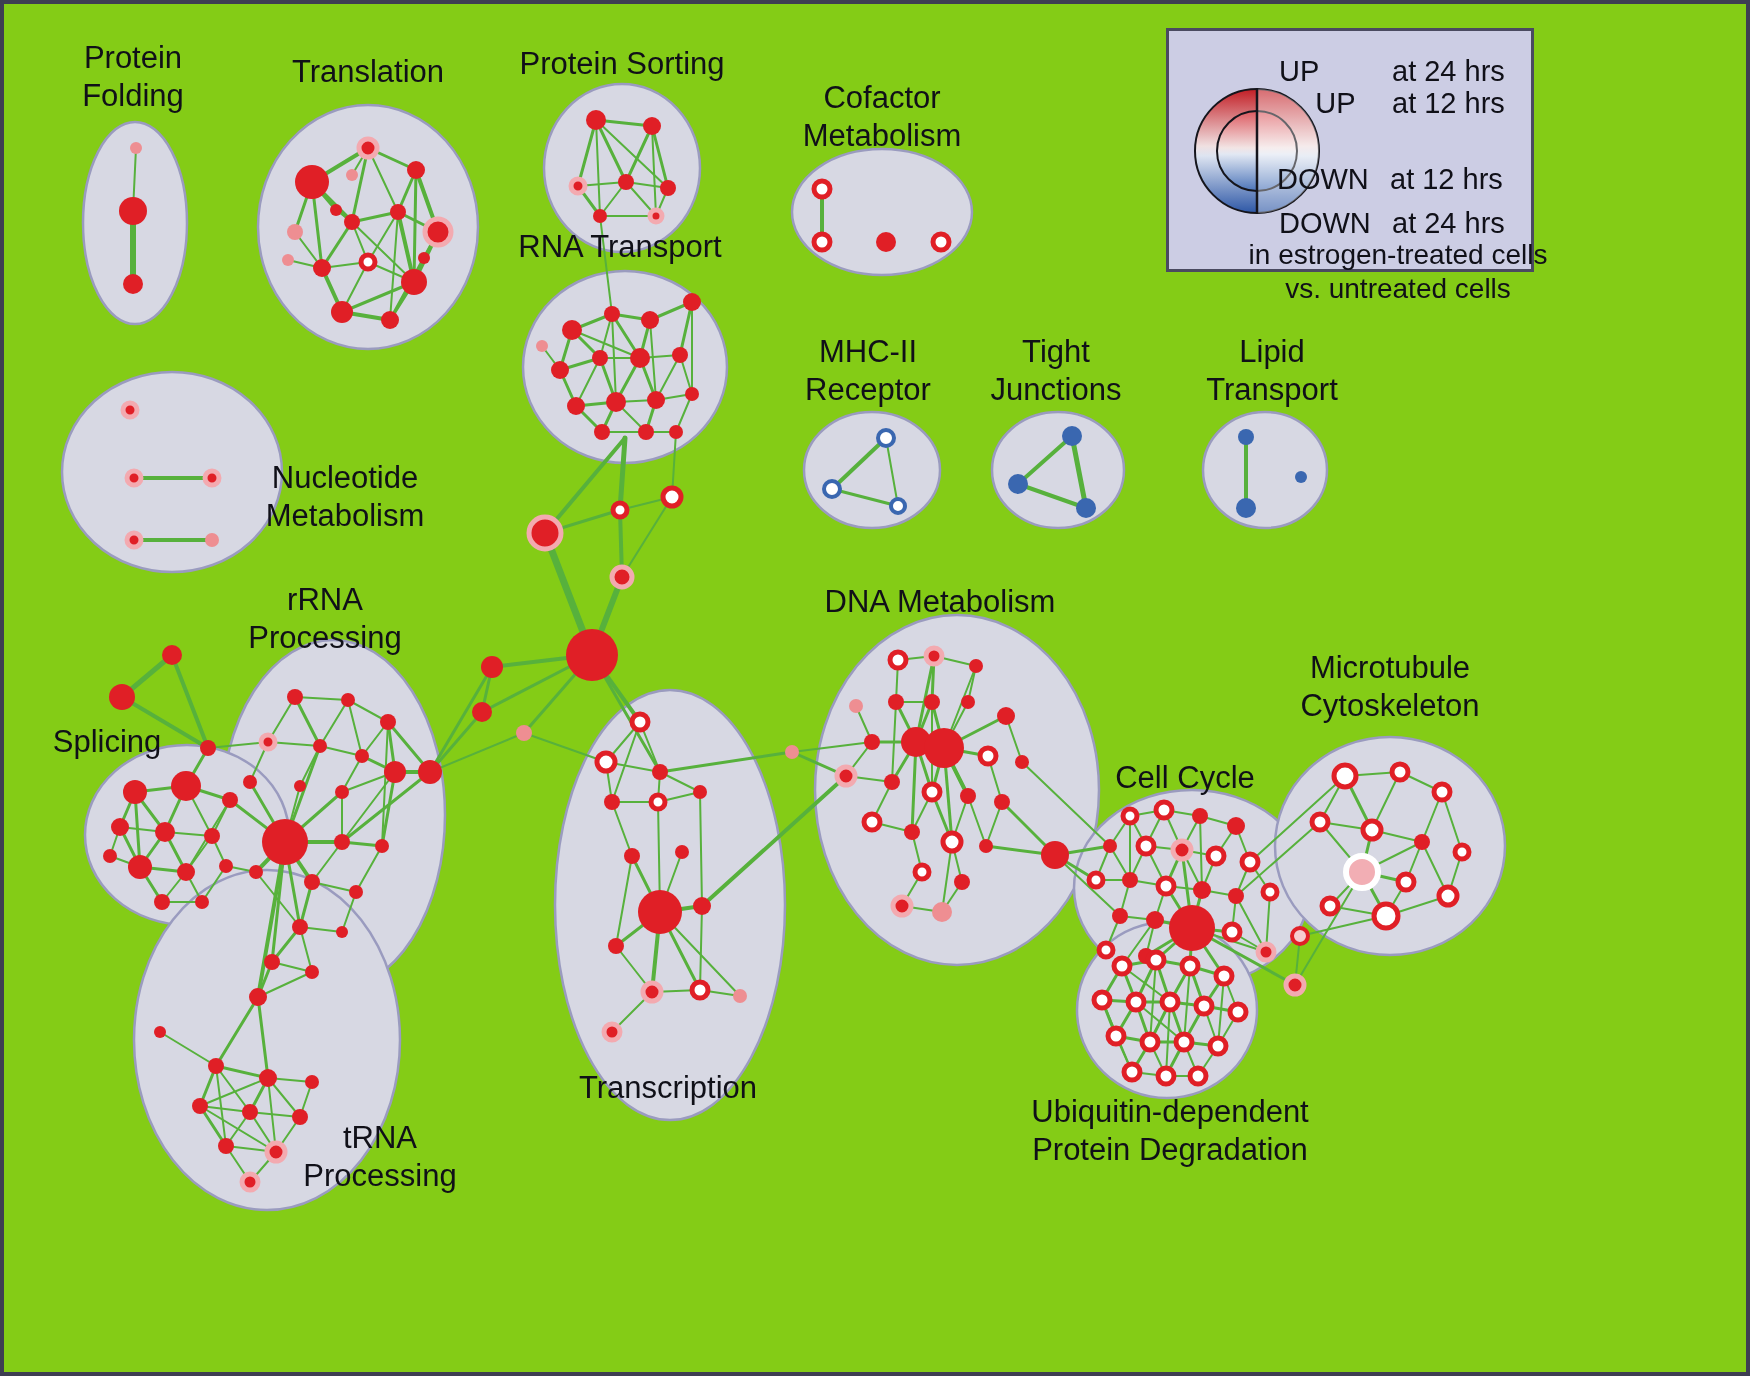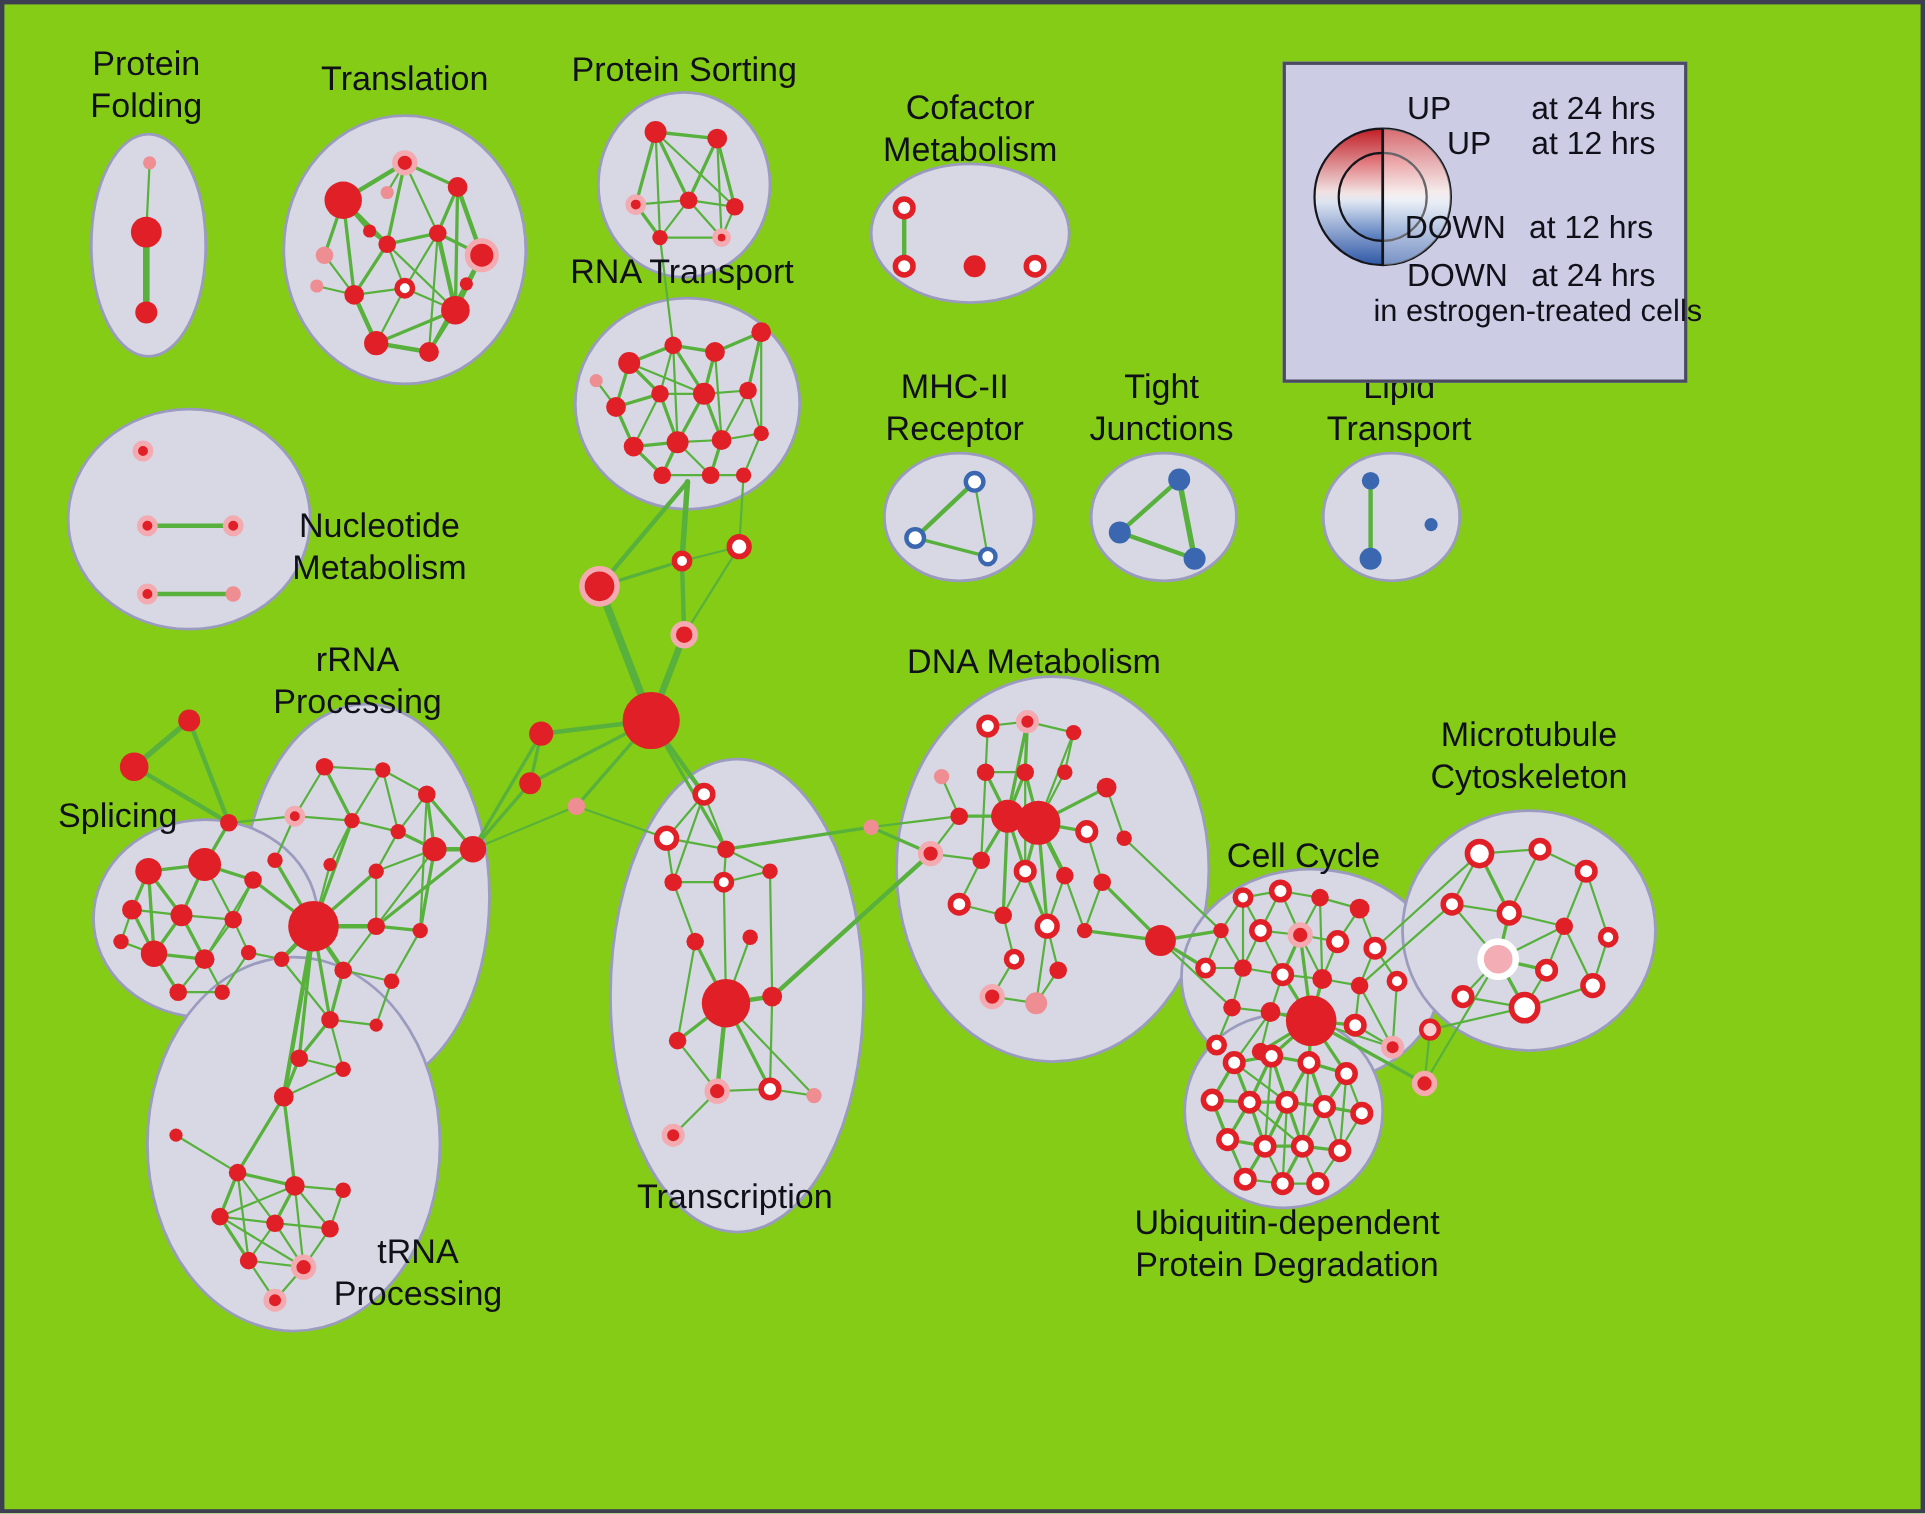--- a/index.html
+++ b/index.html
@@ -1,21 +1,21 @@
 <!DOCTYPE html>
 <html><head>
 <meta charset="utf-8">
 <style>
   html,body{margin:0;padding:0;background:#ffffff;}
   .stage{position:relative;width:1750px;height:1376px;background:#84cc16;overflow:hidden;
          font-family:"Liberation Sans",sans-serif;}
   .frame{position:absolute;inset:0;border:4px solid #3e3e52;pointer-events:none;z-index:50;}
   #net{position:absolute;left:0;top:0;}
-  .legend{position:absolute;left:1166px;top:28px;width:368px;height:292px;background:#cccde4;
-          border:3px solid #4a4a60;box-sizing:border-box;z-index:10;margin-top:28px;}
+  .legend{position:absolute;left:1166px;top:28px;width:368px;height:244px;background:#cccde4;
+          border:3px solid #4a4a60;box-sizing:border-box;z-index:10;}
   .glyph{position:absolute;left:18px;top:50px;}
   .lrow{position:absolute;font-size:29px;color:#101018;white-space:nowrap;z-index:12;}
   .lrow .dir{display:inline-block;width:113px;}
   .r1{left:110px;top:24px;} .r2{left:110px;top:56px;text-align:center;}
   .r3{left:108px;top:132px;} .r4{left:110px;top:176px;}
   .lcap{position:absolute;left:0;width:100%;text-align:center;font-size:28px;color:#101018;padding-left:48px;}
   .c1{top:208px;} .c2{top:242px;}
 </style>
 </head>
 <body>
@@ -694,16 +694,17 @@
       <circle cx="70" cy="70" r="62" fill="url(#gOut)" stroke="#15151c" stroke-width="2"></circle>
       <circle cx="70" cy="70" r="40" fill="url(#gIn)" stroke="#15151c" stroke-width="2"></circle>
       <path d="M70,8 A62,62 0 0 1 70,132 Z" fill="#ffffff" opacity="0.35"></path>
       <line x1="70" y1="8" x2="70" y2="132" stroke="#15151c" stroke-width="2.5"></line>
     </svg>
     <div class="lrow r1"><span class="dir">UP</span><span>at 24 hrs</span></div>
     <div class="lrow r2"><span class="dir">UP</span><span>at 12 hrs</span></div>
     <div class="lrow r3"><span class="dir">DOWN</span><span>at 12 hrs</span></div>
     <div class="lrow r4"><span class="dir">DOWN</span><span>at 24 hrs</span></div>
     <div class="lcap c1">in estrogen-treated cells</div>
+    <div class="lcap c2">vs. untreated cells</div>
   </div>
 
   <div class="frame"></div>
 </div>
 
 </body></html>

